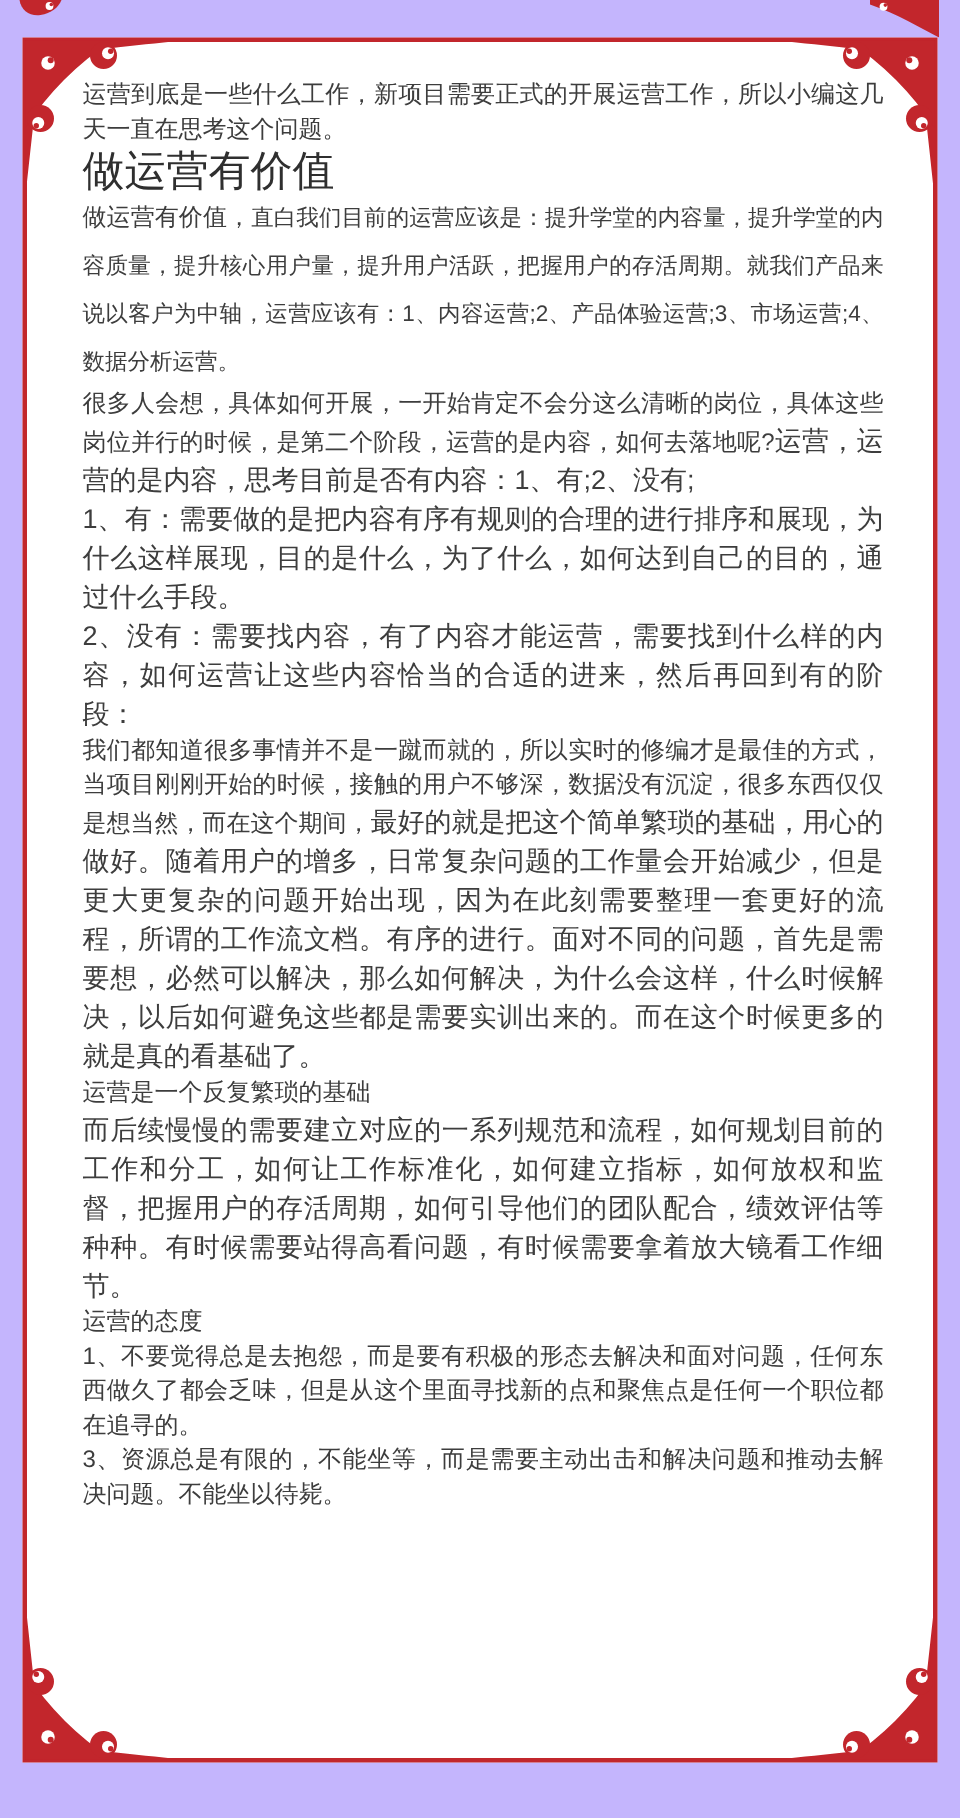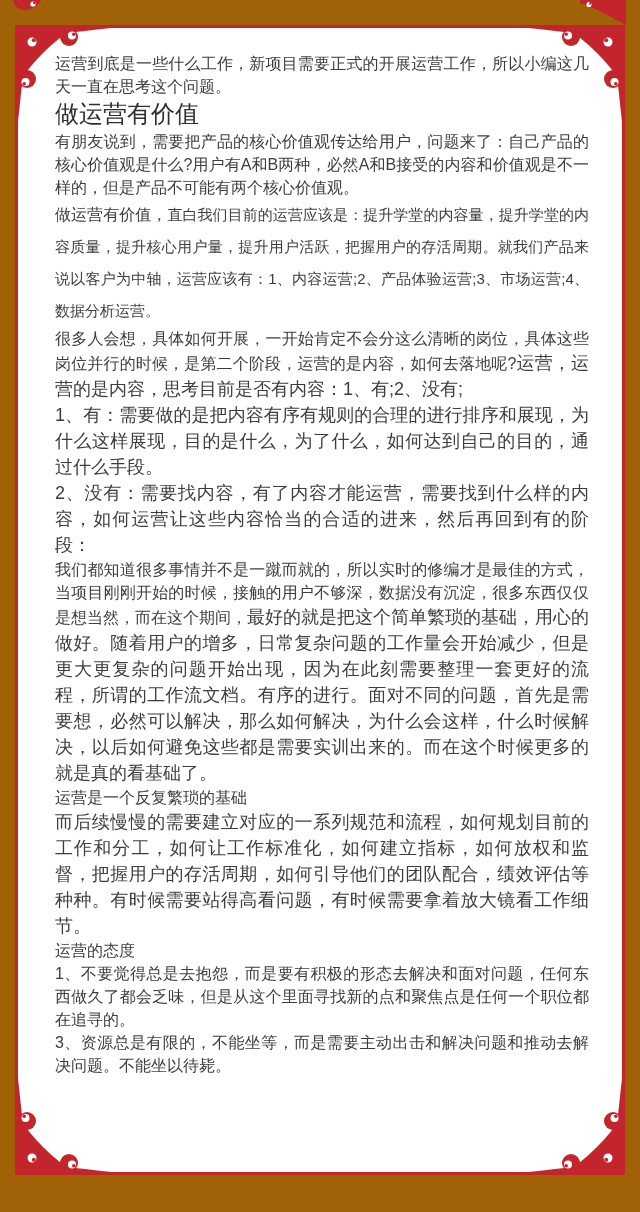--- a/index.html
+++ b/index.html
@@ -1,19 +1,19 @@
 <!DOCTYPE html>
 <html><head>
 <meta charset="utf-8">
 <style>
   html,body{margin:0;padding:0;}
   .page{
     position:relative;
     width:640px;height:1212px;
-    background:#a16207;
+    background:#c4b5fd;
     overflow:hidden;
     font-family:"Liberation Sans","DejaVu Sans",sans-serif;
     color:#3d3d3d;
   }
   .frame{
     position:absolute;
     left:15px;top:25px;
     width:610px;height:1150px;
     box-sizing:border-box;
     border:3px solid #c2262c;
@@ -29,21 +29,21 @@
   .frag-right{left:580px;top:0;}
   .content{
     position:absolute;
     left:37px;top:24px;
     width:534px;
   }
   p.para{margin:0;padding:0;text-align:justify;text-justify:inter-ideograph;}
   .seg-body  {font-size:16px;line-height:23px;}
   .seg-medium{font-size:18px;line-height:26px;}
   .seg-large {font-size:15px;line-height:32px;}
-  .seg-h1    {font-size:24px;line-height:32px;color:#2f2f2f;}
+  .seg-h1    {font-size:28px;line-height:32px;color:#2f2f2f;}
 </style>
 </head>
 <body>
 
 <div class="page">
 
   <svg class="frag frag-left" width="30" height="13" viewBox="0 0 30 13" xmlns="http://www.w3.org/2000/svg">
     <path d="M1,0 H29 C27,5 22,9 15,10 C8,11 2,7 1,0 Z" fill="#c2262c"></path>
     <circle cx="21" cy="4" r="2.6" fill="#ffffff"></circle>
     <circle cx="22.2" cy="3" r="1.2" fill="#c2262c"></circle>
@@ -120,21 +120,20 @@
     <circle cx="8.5" cy="55" r="4" fill="#ffffff"></circle>
     <circle cx="7.2" cy="56.8" r="1.8" fill="#c2262c"></circle>
     <circle cx="15" cy="15" r="4.5" fill="#ffffff"></circle>
     <circle cx="16.8" cy="13.2" r="2" fill="#c2262c"></circle>
   </svg>
 </div>
 
     <div class="content">
         <p class="para"><span class="seg-body">运营到底是一些什么工作，新项目需要正式的开展运营工作，所以小编这几天一直在思考这个问题。</span></p>
         <p class="para"><span class="seg-h1">做运营有价值</span></p>
-        <p class="para"><span class="seg-body">有朋友说到，需要把产品的核心价值观传达给用户，问题来了：自己产品的核心价值观是什么?用户有A和B两种，必然A和B接受的内容和价值观是不一样的，但是产品不可能有两个核心价值观。</span></p>
         <p class="para"><span class="seg-body">做运营有价值，</span><span class="seg-large">直白我们目前的运营应该是：提升学堂的内容量，提升学堂的内容质量，提升核心用户量，提升用户活跃，把握用户的存活周期。就我们产品来说以客户为中轴，运营应该有：1、内容运营;2、产品体验运营;3、市场运营;4、数据分析运营。</span></p>
         <p class="para"><span class="seg-body">很多人会想，具体如何开展，一开始肯定不会分这么清晰的岗位，具体这些岗位并行的时候，是第二个阶段，运营的是内容，如何去落地呢?</span><span class="seg-medium">运营，运营的是内容，思考目前是否有内容：1、有;2、没有;</span></p>
         <p class="para"><span class="seg-medium">1、有：需要做的是把内容有序有规则的合理的进行排序和展现，为什么这样展现，目的是什么，为了什么，如何达到自己的目的，通过什么手段。</span></p>
         <p class="para"><span class="seg-medium">2、没有：需要找内容，有了内容才能运营，需要找到什么样的内容，如何运营让这些内容恰当的合适的进来，然后再回到有的阶段：</span></p>
         <p class="para"><span class="seg-body">我们都知道很多事情并不是一蹴而就的，所以实时的修编才是最佳的方式，当项目刚刚开始的时候，接触的用户不够深，数据没有沉淀，很多东西仅仅是想当然，而在这个期间，</span><span class="seg-medium">最好的就是把这个简单繁琐的基础，用心的做好。随着用户的增多，日常复杂问题的工作量会开始减少，但是更大更复杂的问题开始出现，因为在此刻需要整理一套更好的流程，所谓的工作流文档。有序的进行。面对不同的问题，首先是需要想，必然可以解决，那么如何解决，为什么会这样，什么时候解决，以后如何避免这些都是需要实训出来的。而在这个时候更多的就是真的看基础了。</span></p>
         <p class="para"><span class="seg-body">运营是一个反复繁琐的基础</span></p>
         <p class="para"><span class="seg-medium">而后续慢慢的需要建立对应的一系列规范和流程，如何规划目前的工作和分工，如何让工作标准化，如何建立指标，如何放权和监督，把握用户的存活周期，如何引导他们的团队配合，绩效评估等种种。有时候需要站得高看问题，有时候需要拿着放大镜看工作细节。</span></p>
         <p class="para"><span class="seg-body">运营的态度</span></p>
         <p class="para"><span class="seg-body">1、不要觉得总是去抱怨，而是要有积极的形态去解决和面对问题，任何东西做久了都会乏味，但是从这个里面寻找新的点和聚焦点是任何一个职位都在追寻的。</span></p>
         <p class="para"><span class="seg-body">3、资源总是有限的，不能坐等，而是需要主动出击和解决问题和推动去解决问题。不能坐以待毙。</span></p>

